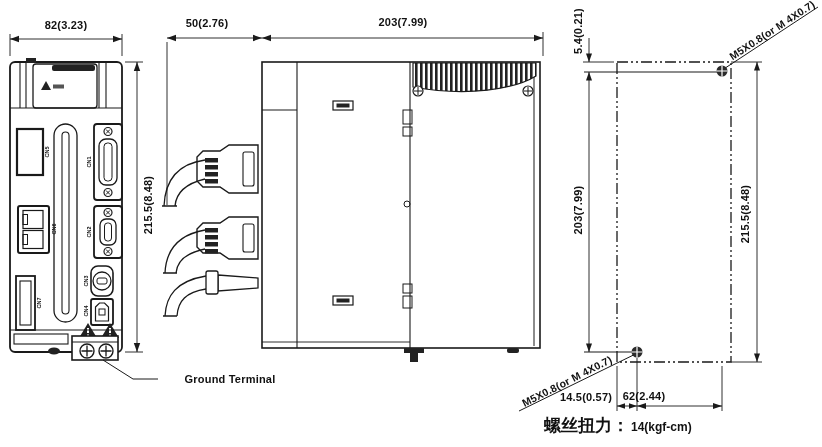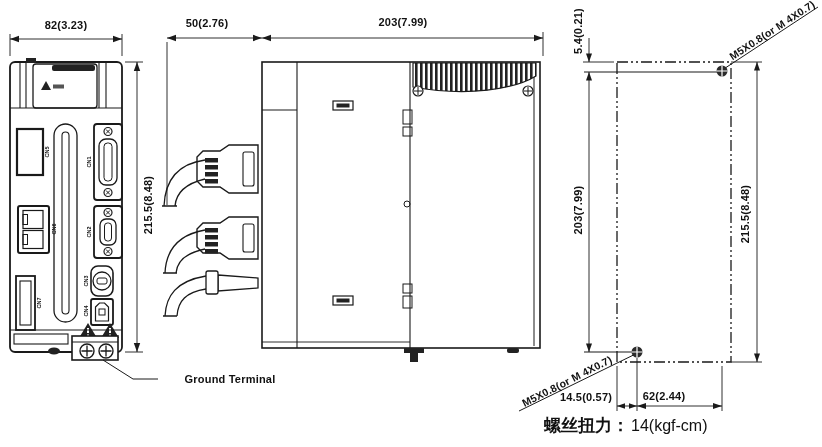--- a/index.html
+++ b/index.html
@@ -8,21 +8,21 @@
   #art{position:absolute;left:0;top:0;}
   .lbl{position:absolute;font-size:11px;font-weight:bold;color:#111;white-space:nowrap;
        transform:translate(-50%,-50%);letter-spacing:.2px;}
   .rot{transform:translate(-50%,-50%) rotate(-90deg);}
   .m5a{font-size:10.5px;transform:translate(-50%,-50%) rotate(-33deg);}
   .m5b{font-size:10.5px;transform:translate(-50%,-50%) rotate(-27deg);}
   .cn{position:absolute;font-size:5.5px;font-weight:bold;color:#111;white-space:nowrap;
       transform:translate(-50%,-50%) rotate(-90deg);letter-spacing:0;}
   .torque{position:absolute;left:544px;top:414px;display:flex;align-items:baseline;gap:2px;}
   .torque .zh{font-size:17px;font-weight:bold;}
-  .torque .val{font-size:16px;font-weight:normal;}
+  .torque .val{font-size:12px;font-weight:bold;}
 </style>
 </head>
 <body>
 
 <div id="canvas">
 
 <svg id="art" width="822" height="447" viewBox="0 0 822 447">
   <defs>
     <pattern id="fins" width="5" height="4" patternUnits="userSpaceOnUse">
       <rect width="5" height="4" fill="#fff"></rect>
@@ -246,21 +246,21 @@
 <div class="lbl" style="left:66px;top:25px;">82(3.23)</div>
 <div class="lbl rot" style="left:148px;top:205px;">215.5(8.48)</div>
 <div class="lbl" style="left:207px;top:23px;">50(2.76)</div>
 <div class="lbl" style="left:403px;top:22px;">203(7.99)</div>
 <div class="lbl rot" style="left:578px;top:31px;">5.4(0.21)</div>
 <div class="lbl rot" style="left:578px;top:210px;">203(7.99)</div>
 <div class="lbl rot" style="left:745px;top:214px;">215.5(8.48)</div>
 <div class="lbl m5a" style="left:772px;top:30px;">M5X0.8(or M 4X0.7)</div>
 <div class="lbl m5b" style="left:567px;top:381px;">M5X0.8(or M 4X0.7)</div>
 <div class="lbl" style="left:586px;top:397px;">14.5(0.57)</div>
-<div class="lbl" style="left:664px;top:396px;">62(2.44)</div>
+<div class="lbl" style="left:644px;top:396px;">62(2.44)</div>
 <div class="lbl" style="left:210px;top:379px;margin-left:20px;">Ground Terminal</div>
 
 <div class="cn" style="left:47px;top:152px;">CN5</div>
 <div class="cn" style="left:54px;top:229px;">CN6</div>
 <div class="cn" style="left:39px;top:303px;">CN7</div>
 <div class="cn" style="left:89px;top:162px;">CN1</div>
 <div class="cn" style="left:89px;top:232px;">CN2</div>
 <div class="cn" style="left:86px;top:281px;">CN3</div>
 <div class="cn" style="left:86px;top:311px;">CN4</div>
 

